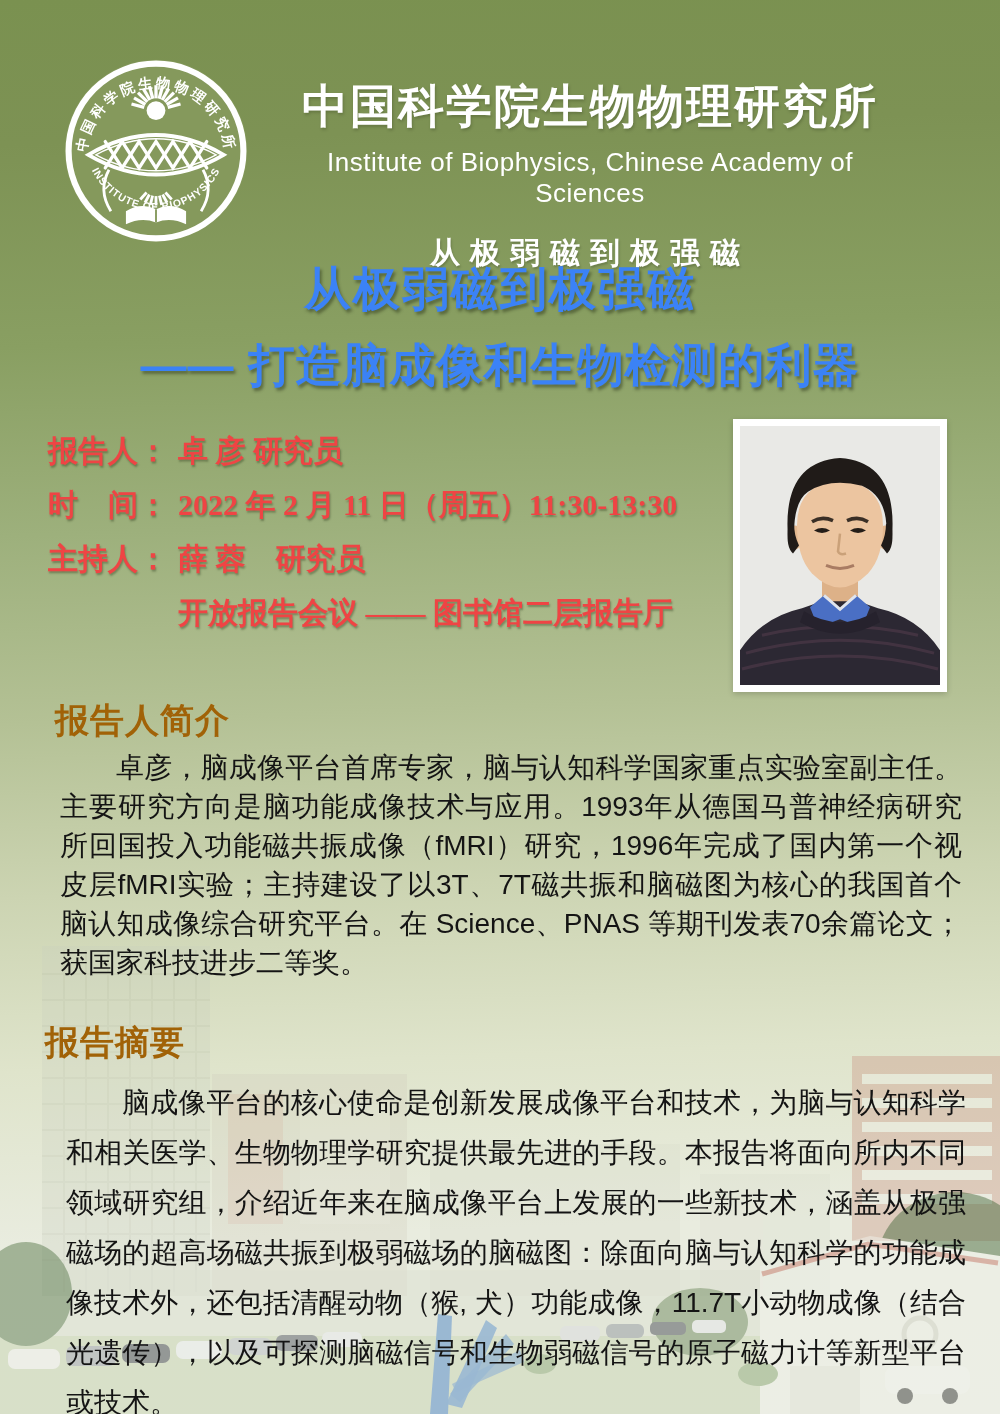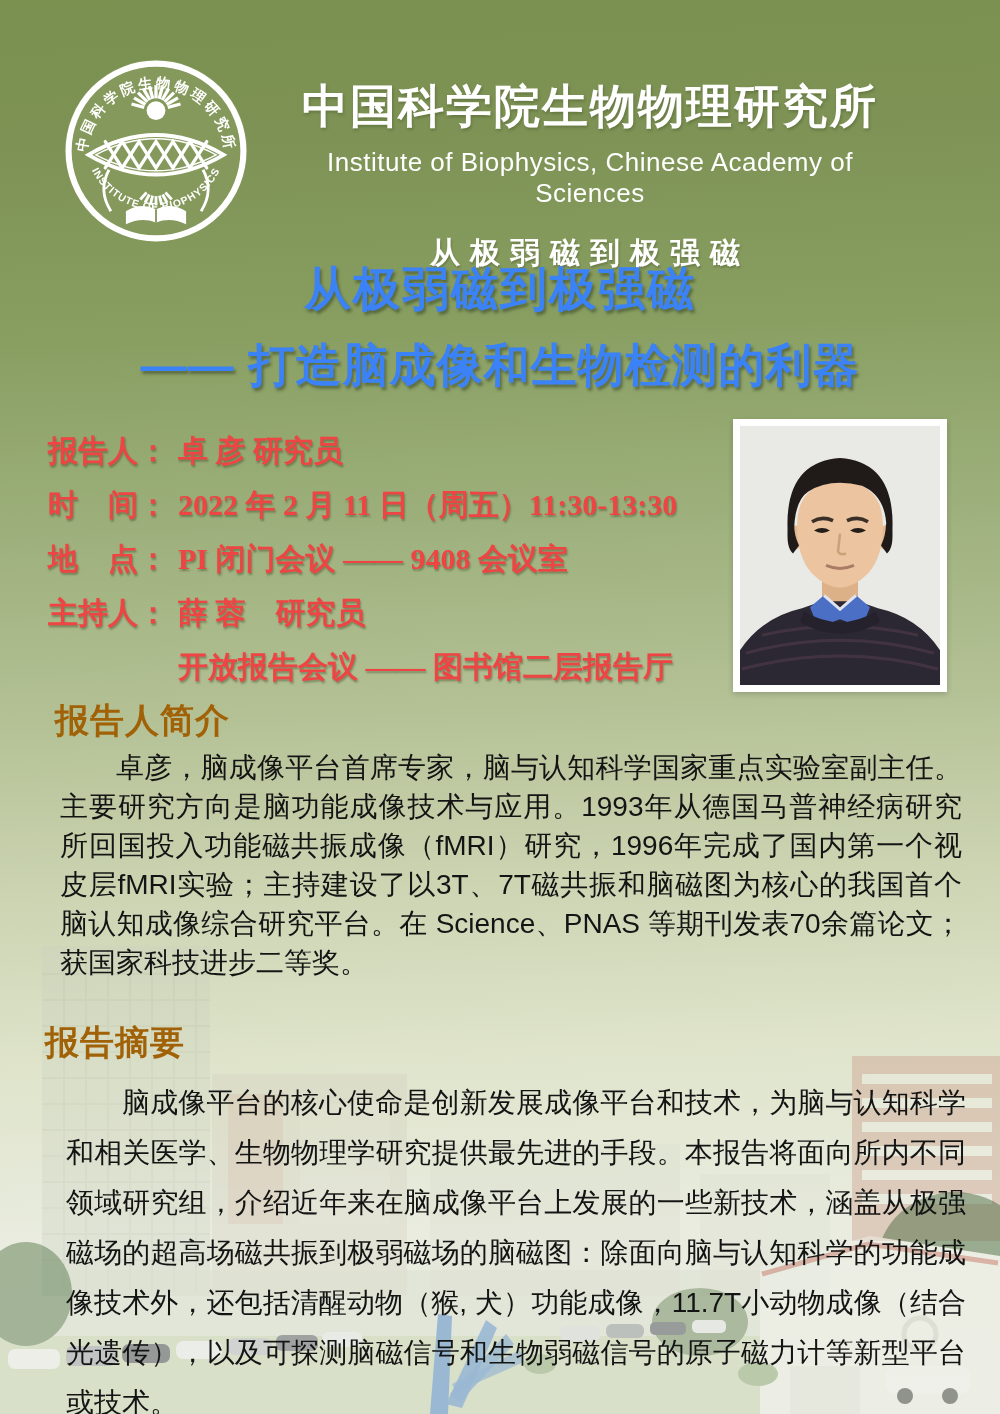--- a/index.html
+++ b/index.html
@@ -181,24 +181,20 @@
 <div class="info layer">
   <div class="info-row">
     <span class="info-label">报告人：</span>
     <span class="info-value">卓 彦 研究员</span>
   </div>
   <div class="info-row">
     <span class="info-label">时　间：</span>
     <span class="info-value">2022 年 2 月 11 日（周五）11:30-13:30</span>
   </div>
   <div class="info-row">
-    <span class="info-label">地　点：</span>
-    <span class="info-value">PI 闭门会议 —— 9408 会议室</span>
-  </div>
-  <div class="info-row">
     <span class="info-label">主持人：</span>
     <span class="info-value">薛 蓉　研究员</span>
   </div>
   <div class="info-row">
     <span class="info-label"></span>
     <span class="info-value">开放报告会议 —— 图书馆二层报告厅</span>
   </div>
 </div>
 
 <div class="photo-frame layer">

